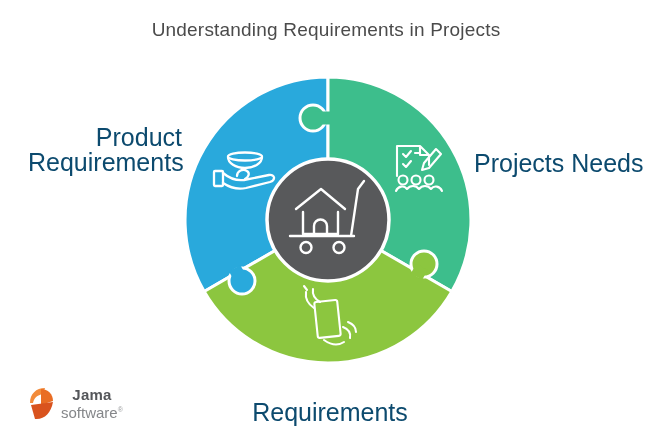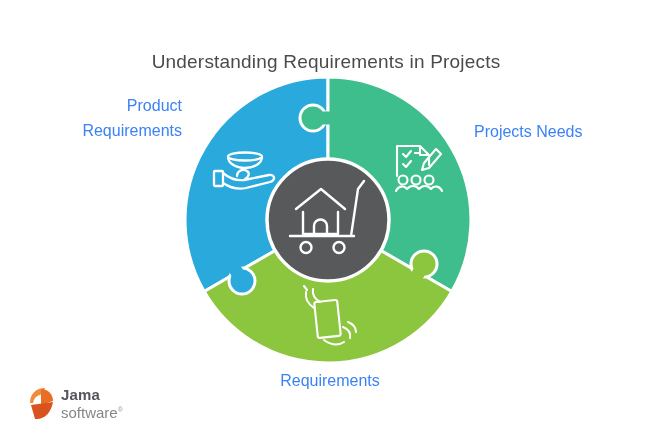--- a/index.html
+++ b/index.html
@@ -2,32 +2,32 @@
 <html><head>
 <meta charset="utf-8">
 <style>
   html,body{margin:0;padding:0;}
   body{
     width:652px;height:444px;background:#ffffff;position:relative;overflow:hidden;
     font-family:"Liberation Sans", sans-serif;
   }
   .title{
     position:absolute;top:19px;left:0;width:652px;text-align:center;
-    font-size:19px;font-weight:500;color:#4b4b4b;letter-spacing:.2px;margin-top:32px;
+    font-size:19px;font-weight:500;color:#4b4b4b;letter-spacing:.2px;
   }
   .seg-label{
-    position:absolute;font-size:16px;font-weight:500;color:#3b82f6;line-height:25px;
+    position:absolute;font-size:25px;font-weight:500;color:#0c4a6e;line-height:25px;margin-top:32px;
   }
   .seg-label span{display:block;}
   .label-product{top:93px;left:28px;width:154px;text-align:right;}
   .label-business{top:119px;left:474px;white-space:nowrap;}
   .label-stakeholder{top:368px;left:230px;width:200px;text-align:center;}
   .diagram-svg{position:absolute;left:178px;top:70px;}
   .logo{position:absolute;left:27px;top:386px;display:flex;align-items:center;gap:7px;}
-  .logo-text{display:flex;flex-direction:column;}
+  .logo-text{display:flex;flex-direction:column;align-items:center;}
   .logo-name{font-size:15px;font-weight:700;color:#54565a;line-height:15px;letter-spacing:.2px;}
   .logo-sub{font-size:15px;font-weight:400;color:#85878a;line-height:16px;}
   .logo-sub sup{font-size:7px;color:#9a9c9e;}
 </style>
 </head>
 <body>
 
 <div class="title">Understanding Requirements in Projects</div>
 
 <svg class="diagram-svg" width="300" height="300" viewBox="0 0 300 300">

